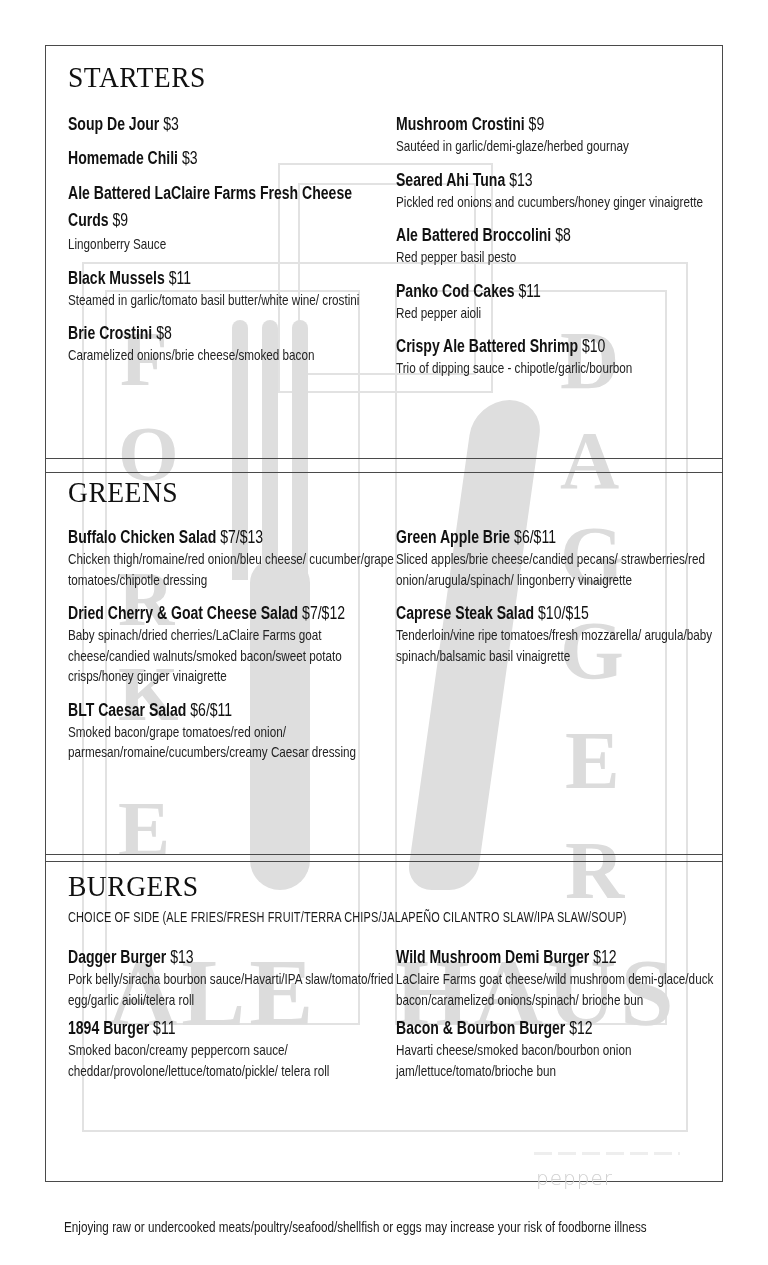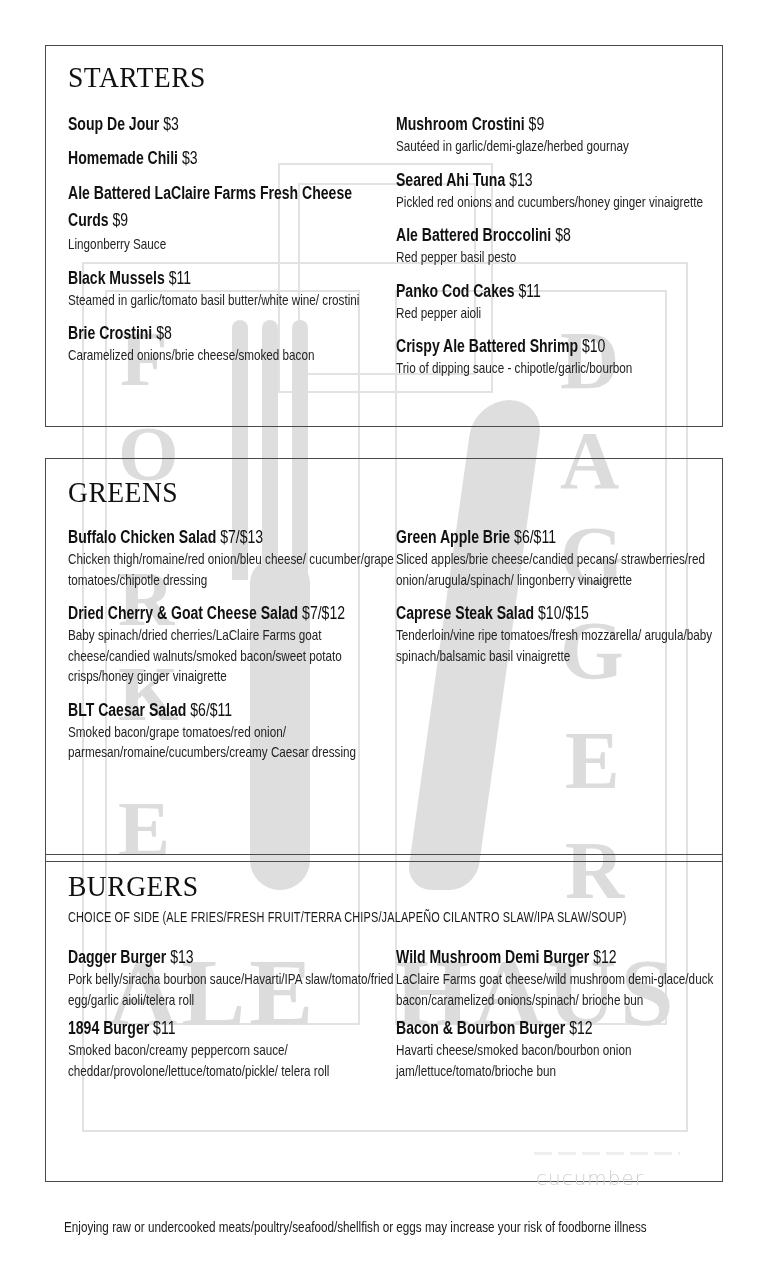--- a/index.html
+++ b/index.html
@@ -150,21 +150,21 @@
   <div class="wm-blade" style="left:262px; top:320px; width:16px; height:260px; border-radius:8px 8px 0 0;"></div>
   <div class="wm-blade" style="left:292px; top:320px; width:16px; height:260px; border-radius:8px 8px 0 0;"></div>
   <div class="wm-blade" style="left:250px; top:560px; width:60px; height:330px; border-radius:30px 30px 40px 40px;"></div>
 
   <div class="wm-blade" style="left:440px; top:400px; width:70px; height:490px; border-radius:40px 40px 30px 30px; transform:skewX(-8deg);"></div>
 
   <div class="wm-letter" style="left:395px; top:945px; font-size:96px; letter-spacing:4px;">HAUS</div>
   <div class="wm-letter" style="left:108px; top:945px; font-size:96px; letter-spacing:4px;">ALE</div>
 </div>
 
-<section class="section" style="top:45px; height:382px;">
+<section class="section" style="top:45px; height:428px;">
   <div class="section-title" style="top:14px;">STARTERS</div>
 
   <div class="col" style="left:22px; top:66px;">
     <div class="item" style="margin-bottom:10px;">
       <div class="item-name-line"><span class="item-name">Soup De Jour</span> <span class="item-price">$3</span></div>
     </div>
     <div class="item" style="margin-bottom:10px;">
       <div class="item-name-line"><span class="item-name">Homemade Chili</span> <span class="item-price">$3</span></div>
     </div>
     <div class="item">
@@ -256,14 +256,14 @@
       <div class="item-desc">LaClaire Farms goat cheese/wild mushroom demi-glace/duck bacon/caramelized onions/spinach/ brioche bun</div>
     </div>
     <div class="item">
       <div class="item-name-line"><span class="item-name">Bacon &amp; Bourbon Burger</span> <span class="item-price">$12</span></div>
       <div class="item-desc">Havarti cheese/smoked bacon/bourbon onion jam/lettuce/tomato/brioche bun</div>
     </div>
   </div>
 </section>
 
 <div class="menupix-bar"></div>
-<div class="menupix">cucumber</div>
+<div class="menupix">pepper</div>
 <div class="disclaimer">Enjoying raw or undercooked meats/poultry/seafood/shellfish or eggs may increase your risk of foodborne illness</div>
 
 </body></html>

